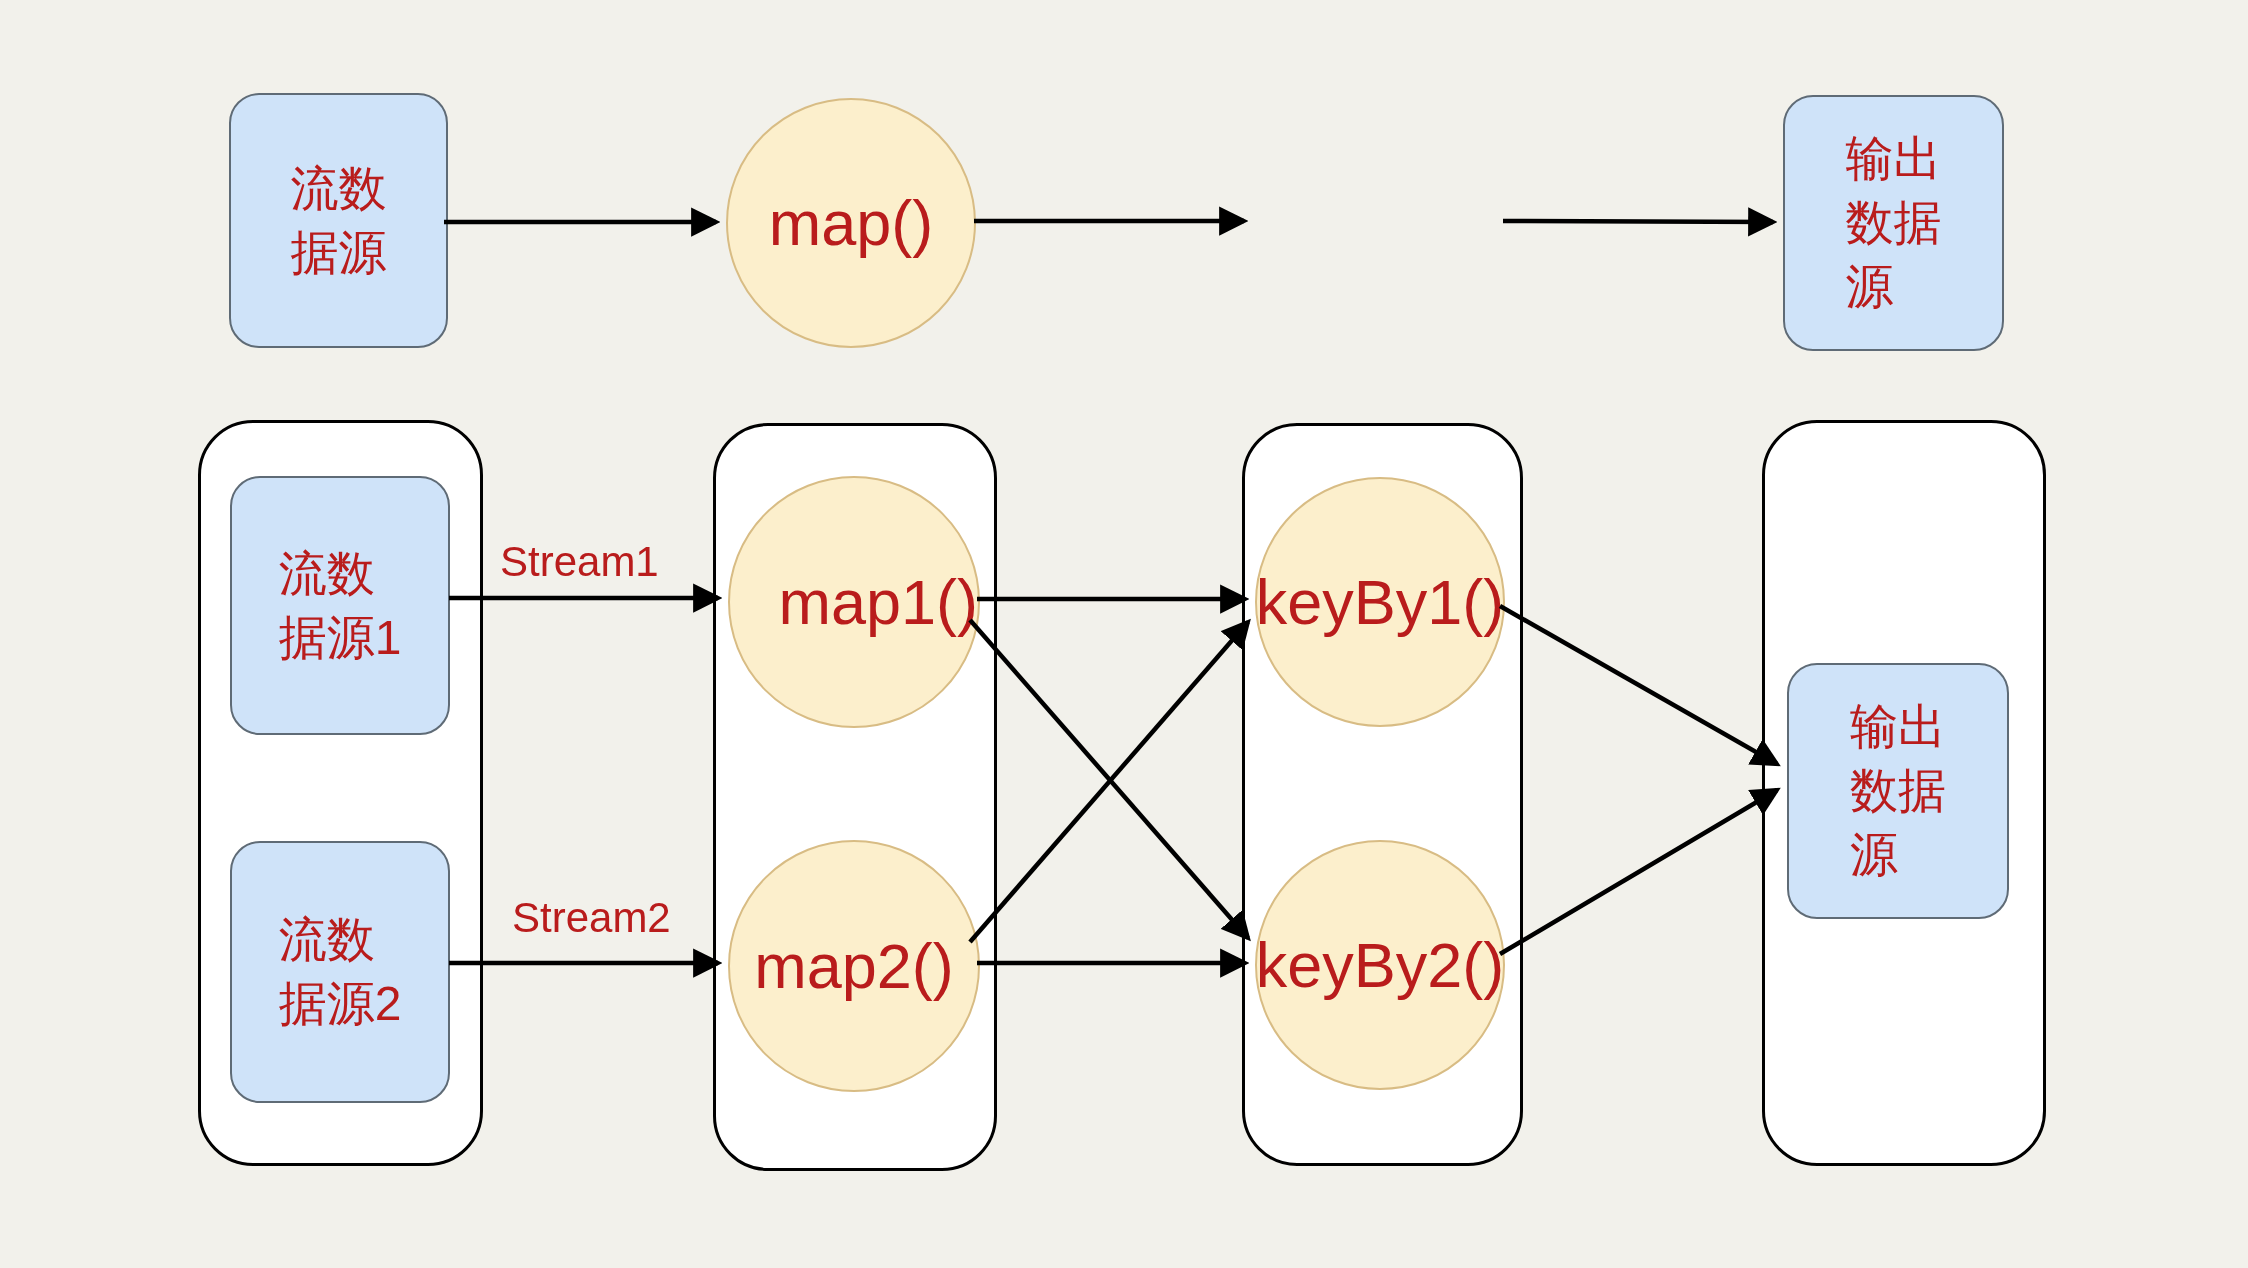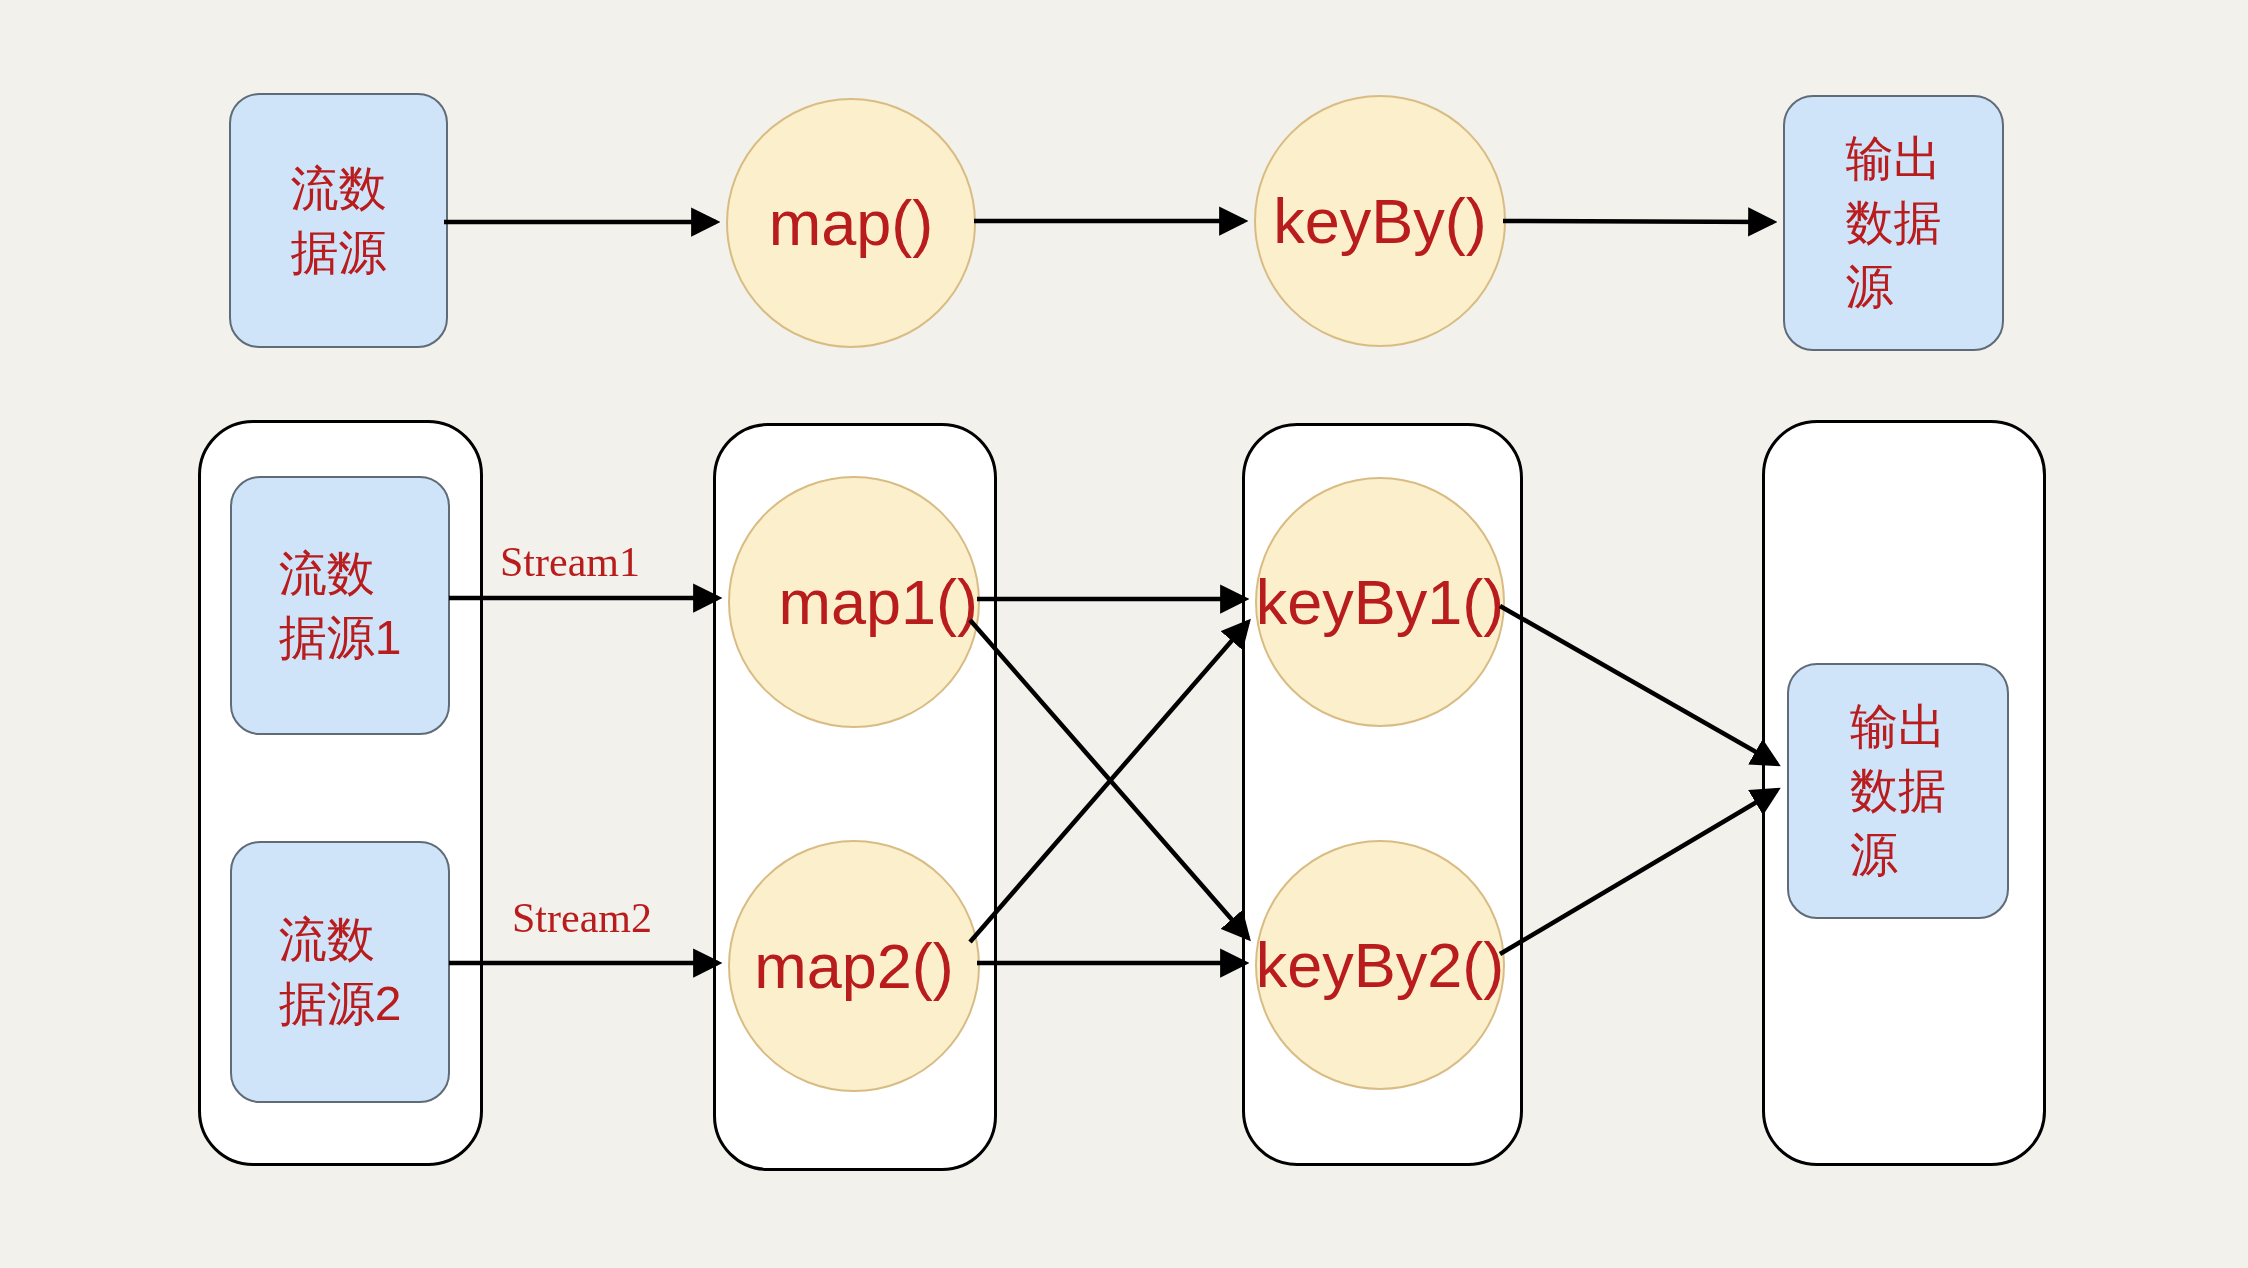--- a/index.html
+++ b/index.html
@@ -44,21 +44,20 @@
     align-items: center;
     justify-content: center;
     z-index: 2;
   }
   .op-circle span { font-size: 63px; white-space: nowrap; }
   .stream-label {
     position: absolute;
     font-size: 42px;
     z-index: 3;
     white-space: nowrap;
-    font-family: Liberation Serif, serif;
   }
   svg.arrows {
     position: absolute;
     left: 0; top: 0;
     width: 2248px;
     height: 1268px;
     z-index: 3;
     pointer-events: none;
   }
   svg.arrows line { stroke: #000; stroke-width: 4.5; }
@@ -70,23 +69,20 @@
 
   <div class="blue-box" style="left:229px; top:93px; width:215px; height:251px;">
     <span>流数
 据源</span>
   </div>
 
   <div class="op-circle" style="left:726px; top:98px; width:246px; height:246px;">
     <span>map()</span>
   </div>
 
-  <div class="op-circle" style="left:1254px; top:95px; width:248px; height:248px;">
-    <span>keyBy()</span>
-  </div>
 
   <div class="blue-box" style="left:1783px; top:95px; width:217px; height:252px;">
     <span>输出
 数据
 源</span>
   </div>
 
   <div class="container" style="left:198px; top:420px; width:279px; height:740px;"></div>
   <div class="container" style="left:713px; top:423px; width:278px; height:742px;"></div>
   <div class="container" style="left:1242px; top:423px; width:275px; height:737px;"></div>

